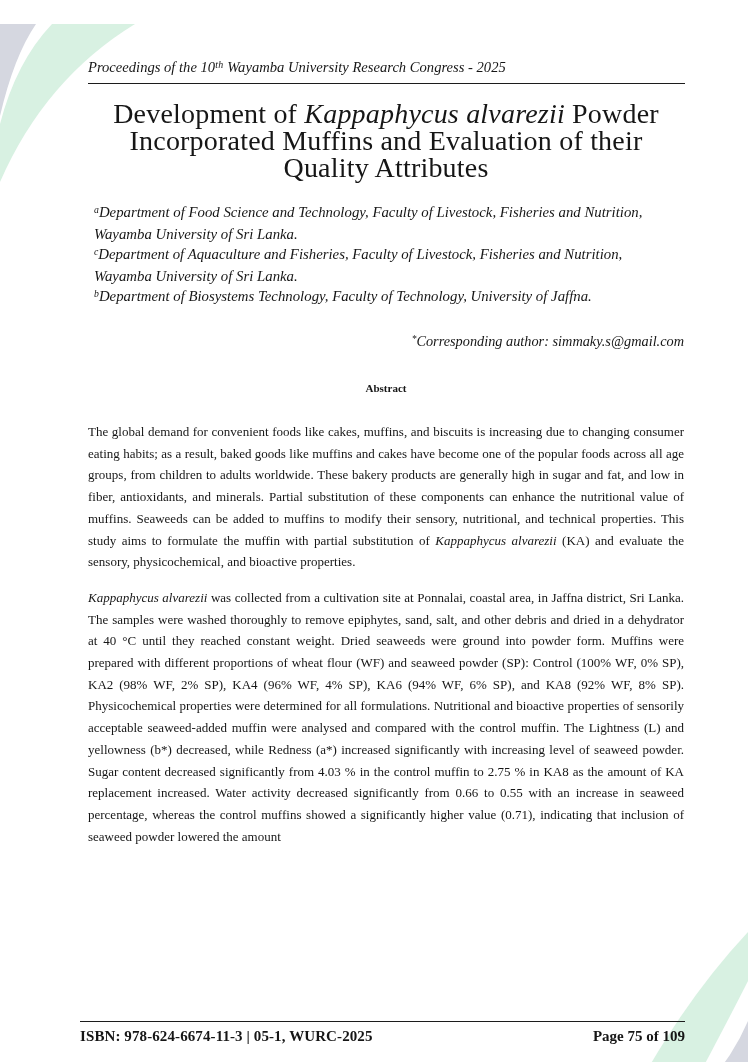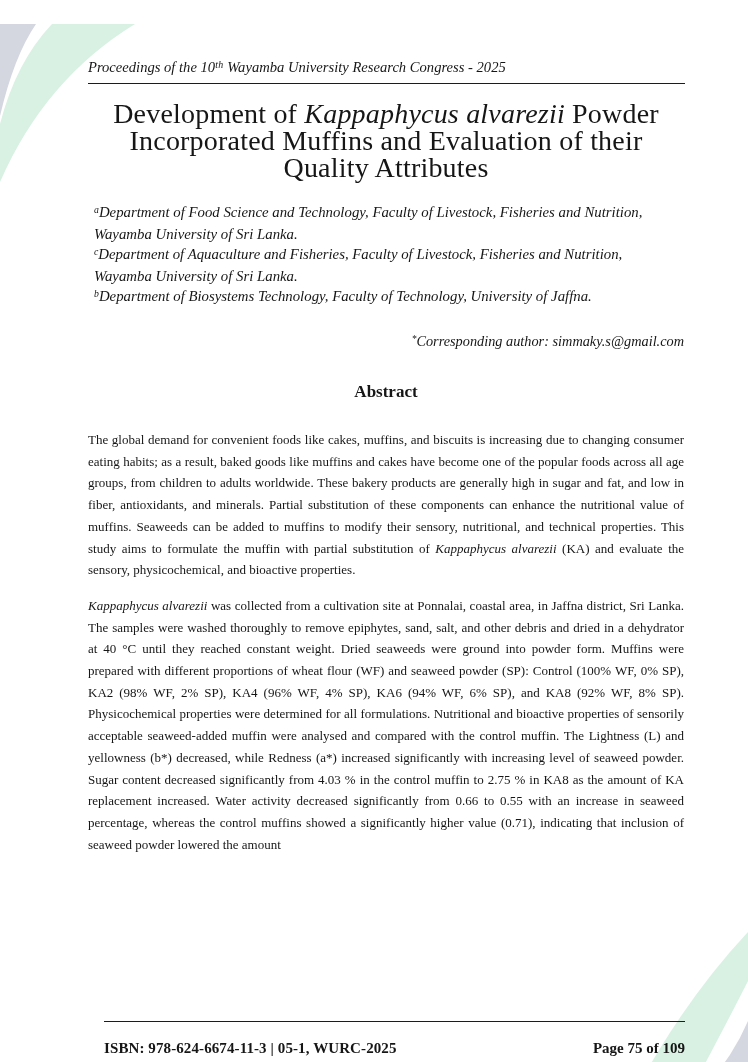--- a/index.html
+++ b/index.html
@@ -49,36 +49,36 @@
   .affiliation{margin:0 6px;}
   .corresponding{
     text-align:right;
     font-style:italic;
     font-size:14.3px;
     margin-top:25px;
   }
   .abstract-heading{
     text-align:center;
     font-weight:bold;
-    font-size:17px;
+    font-size:11px;
     margin-top:32px;
   }
   .body-par{
     text-align:justify;
     font-size:13px;line-height:21.7px;
     margin:0;
   }
   .body-par.first{margin-top:27px;}
   .body-par + .body-par{margin-top:14px;}
 
   
   .footer{
-    position:absolute;left:104px;right:63px;top:997px;
+    position:absolute;left:80px;right:63px;top:997px;
     border-top:1.6px solid #1c1c1c;
-    padding-top:18px;
+    padding-top:6px;
     display:flex;justify-content:space-between;align-items:baseline;
     font-size:15px;
   }
   .footer-isbn{font-weight:600;letter-spacing:0.1px;}
   .footer-page{font-weight:600;}
 
   
   .rt-i{font-style:italic;}
   .rt-u{text-decoration:underline;text-underline-offset:2px;}
   .rt-sup{font-size:66%;position:relative;top:-0.48em;letter-spacing:0.4px;}

